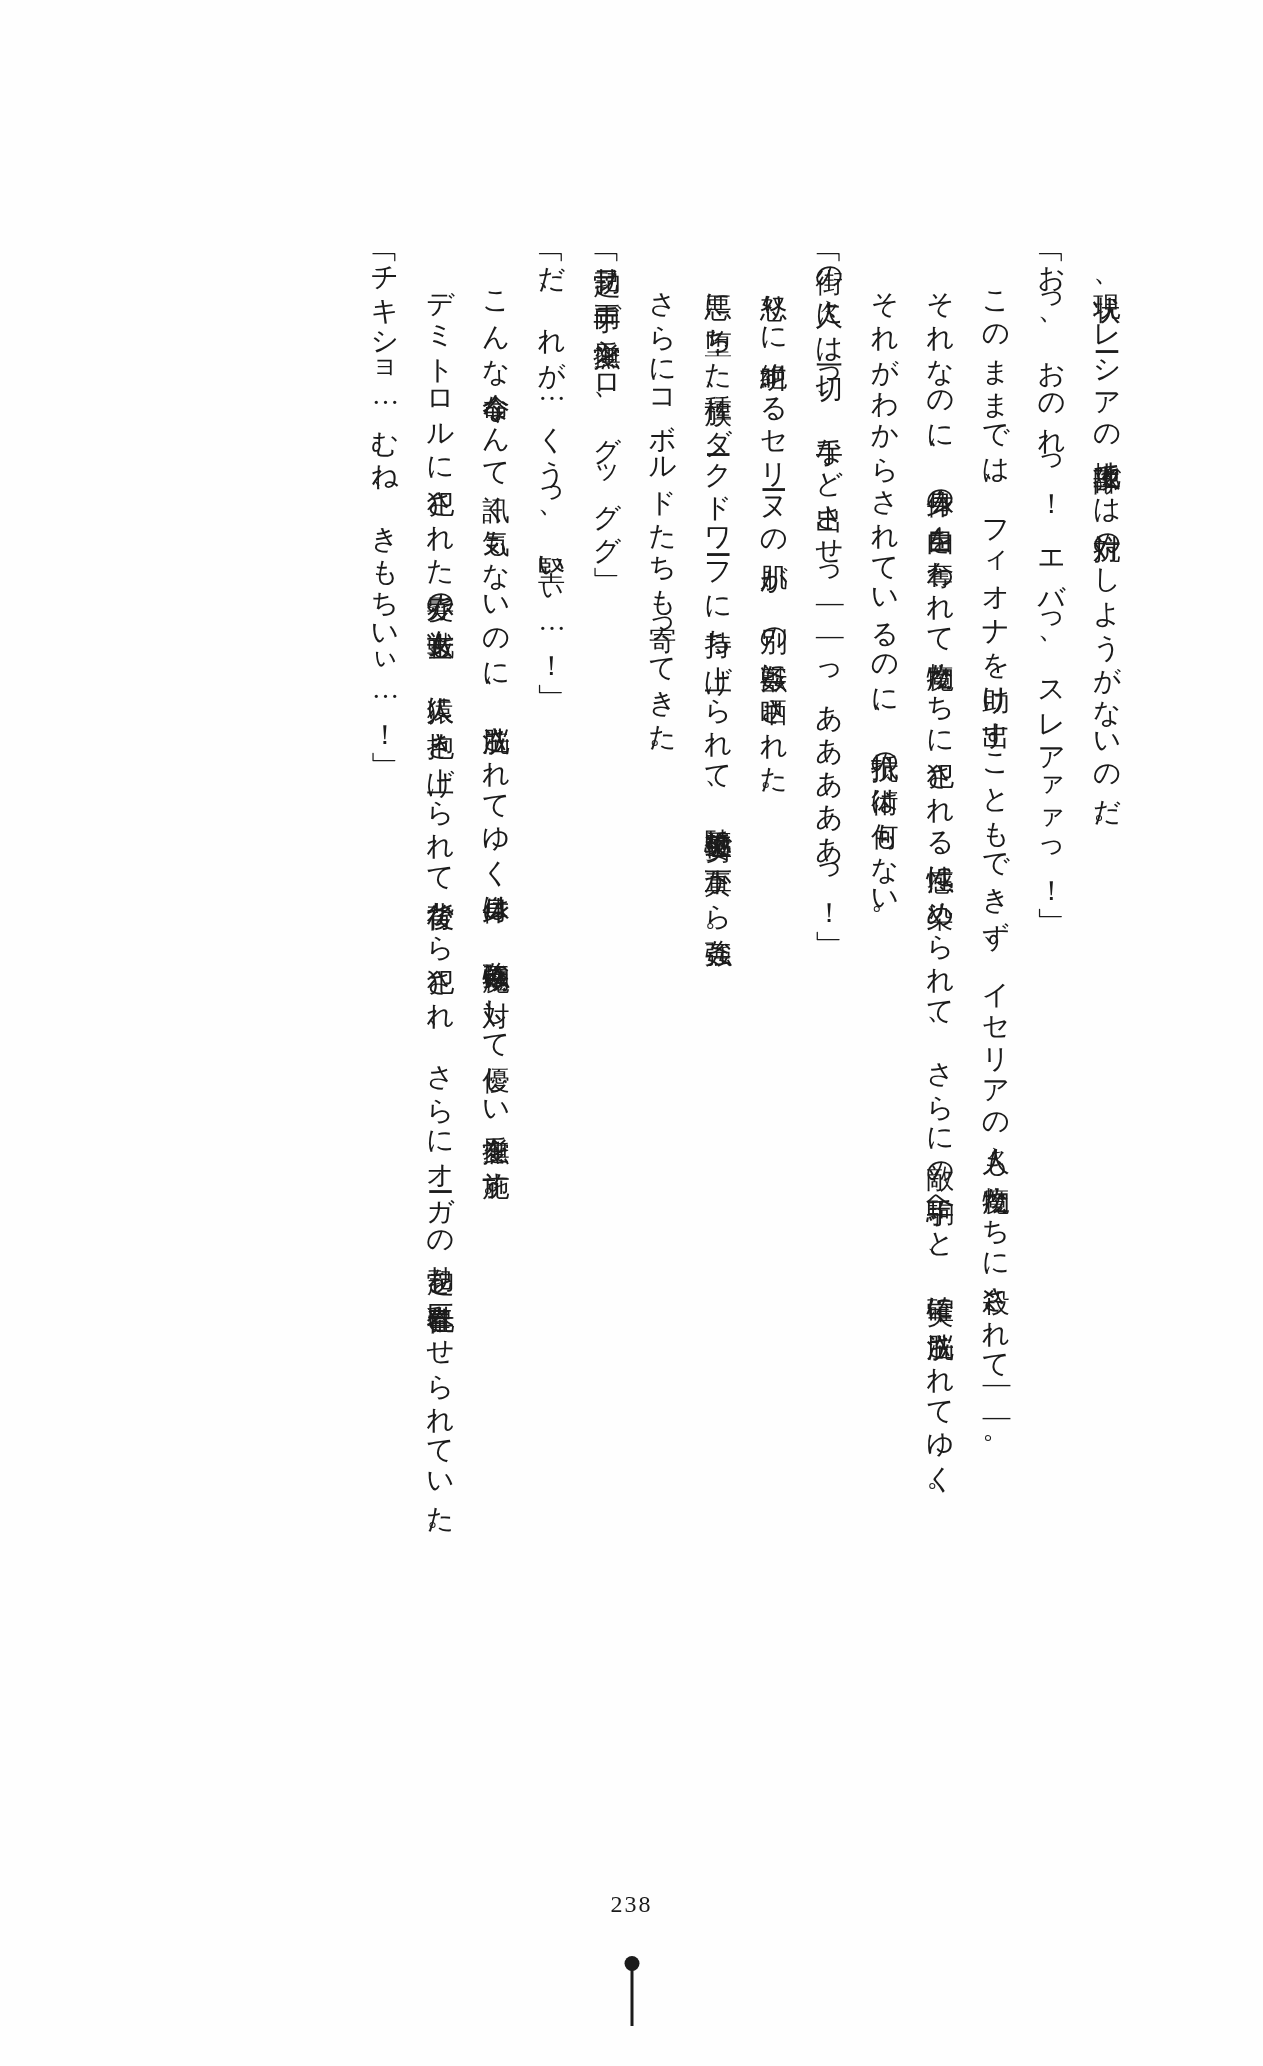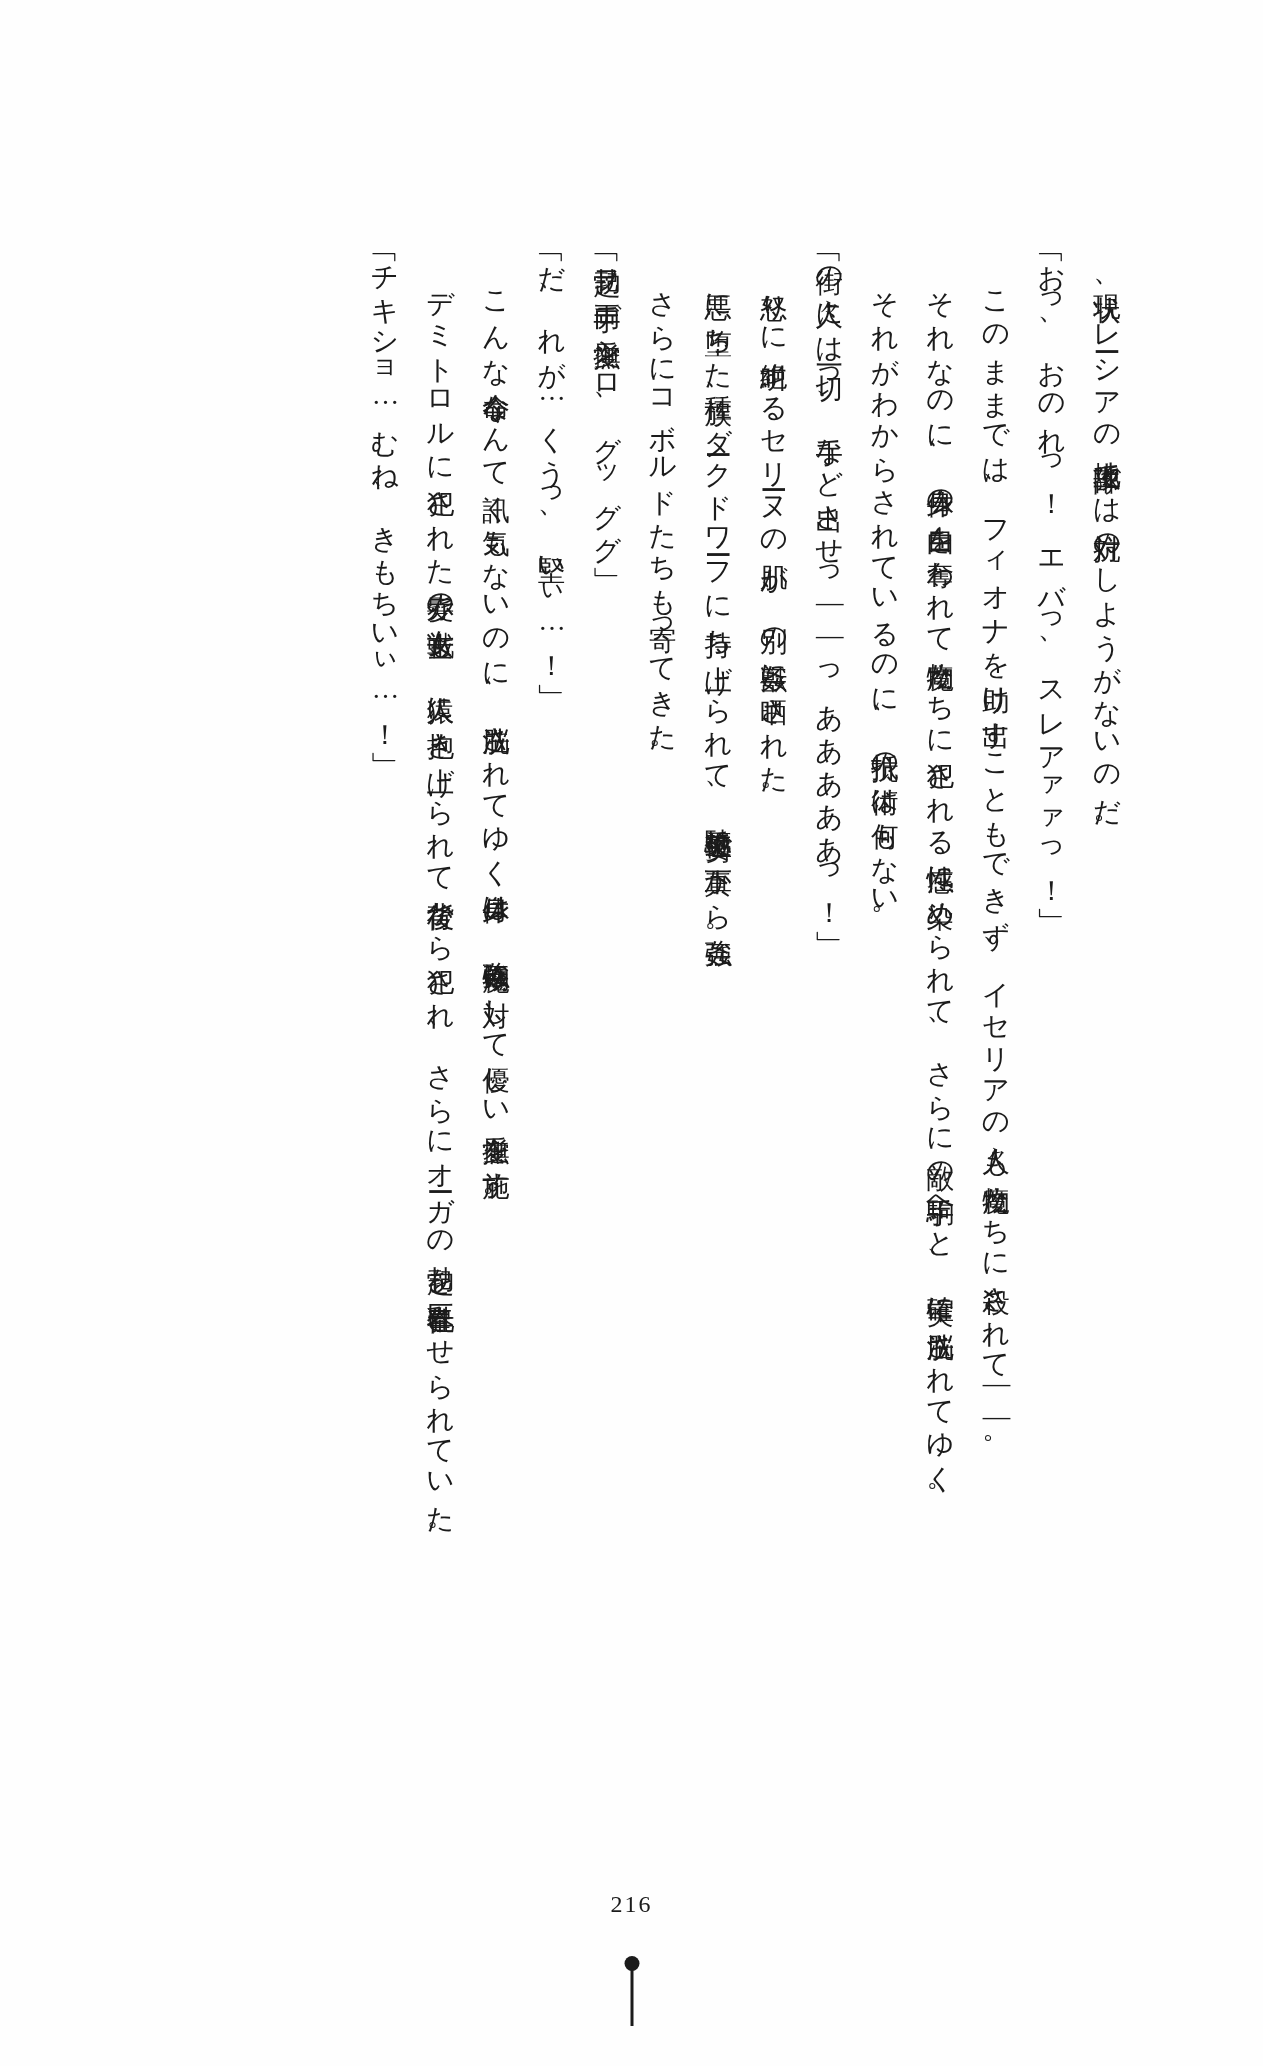--- a/index.html
+++ b/index.html
@@ -104,20 +104,20 @@
     <p class="indent">怒りに絶叫するセリーヌの肌が、別の獣姦に晒された。</p>
     <p class="indent">悪に堕ちた種族、ダークドワーフに持ち上げられて、騎乗位姿勢で真下から強姦。</p>
     <p class="indent">さらにコボルドたちも寄ってきた。</p>
     <p>「勃起ヲ両手デ愛撫シロ、グッググ」</p>
     <p>「だ、れが…くうっ、堅いぃ…！」</p>
     <p class="indent">こんな命令なんて訊く気もないのに、洗脳されてゆく身体は、強姦魔物に対して優しい愛撫を施す。</p>
     <p class="indent">デミトロルに犯された赤髪の女戦士も、猿人に抱き上げられて背後から犯され、さらにオーガの勃起を巨乳奉仕させられていた。</p>
     <p>「チキショ…むね、きもちいぃ…！」</p>
   </div>
 
-  <div id="page-number">216</div>
+  <div id="page-number">238</div>
 
   <div id="footer-mark">
     <div class="dot"></div>
     <div class="stem"></div>
   </div>
 
 </div>
 
 </body></html>

